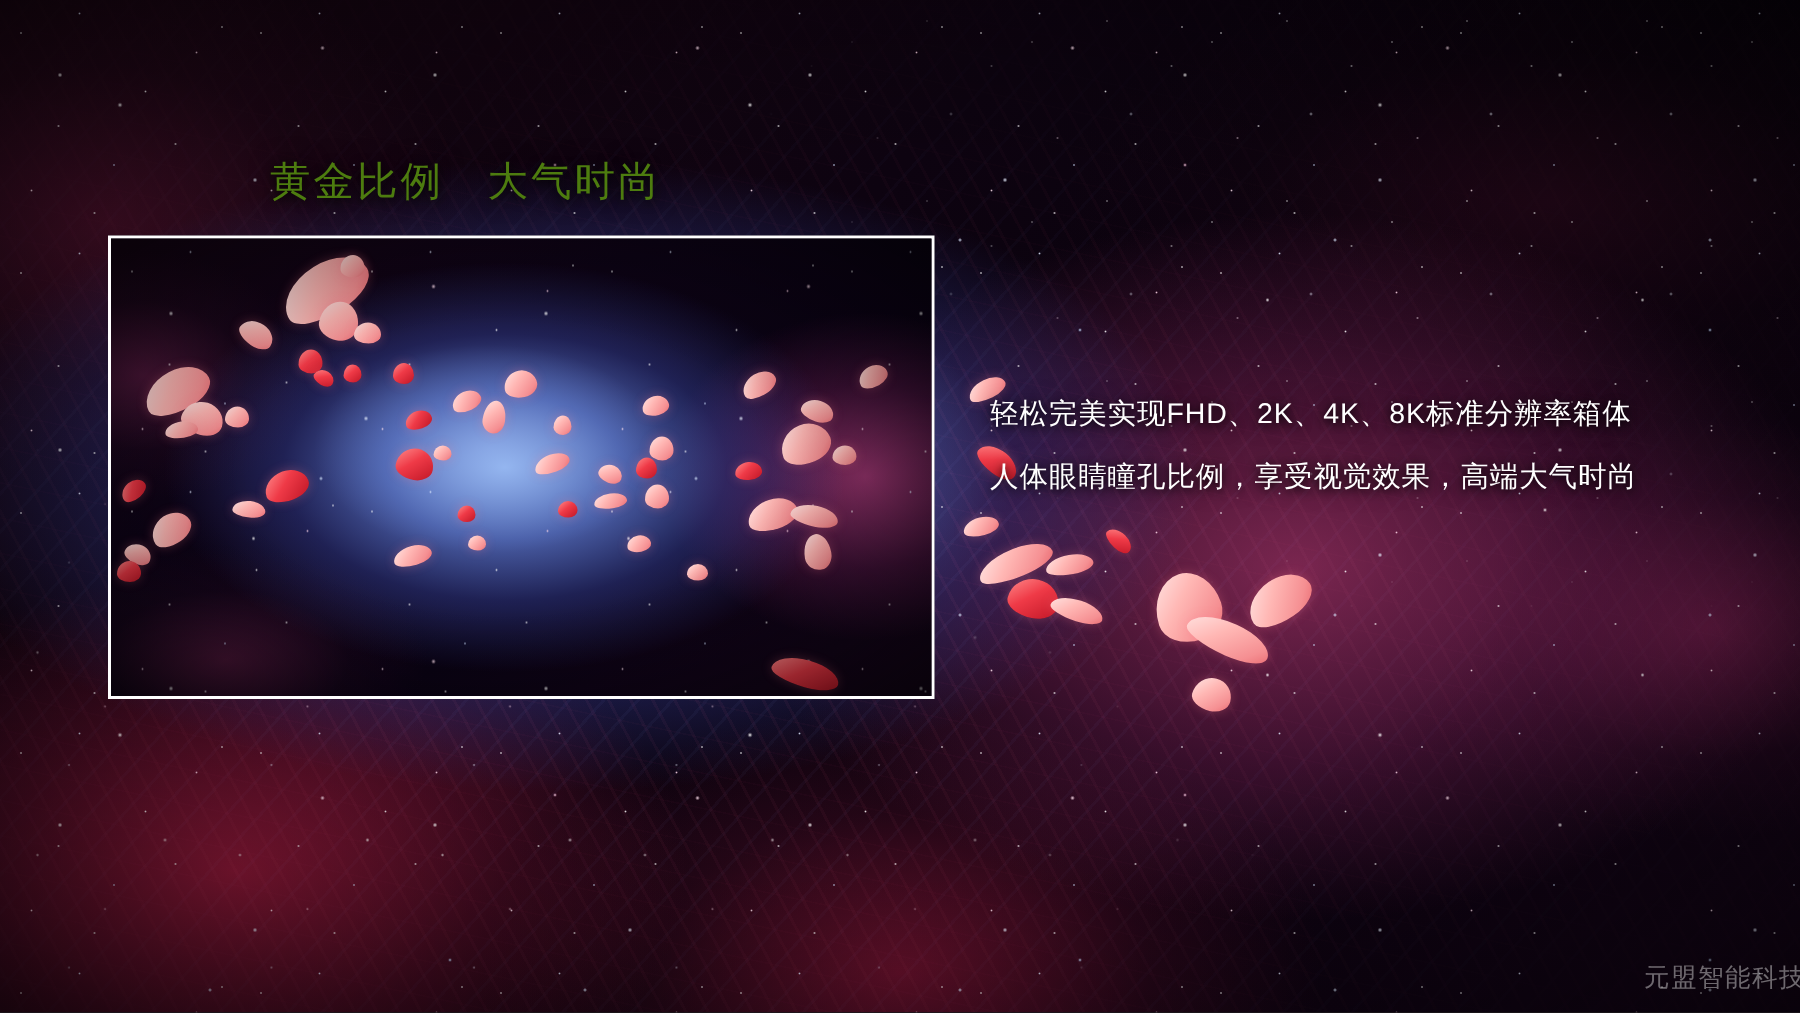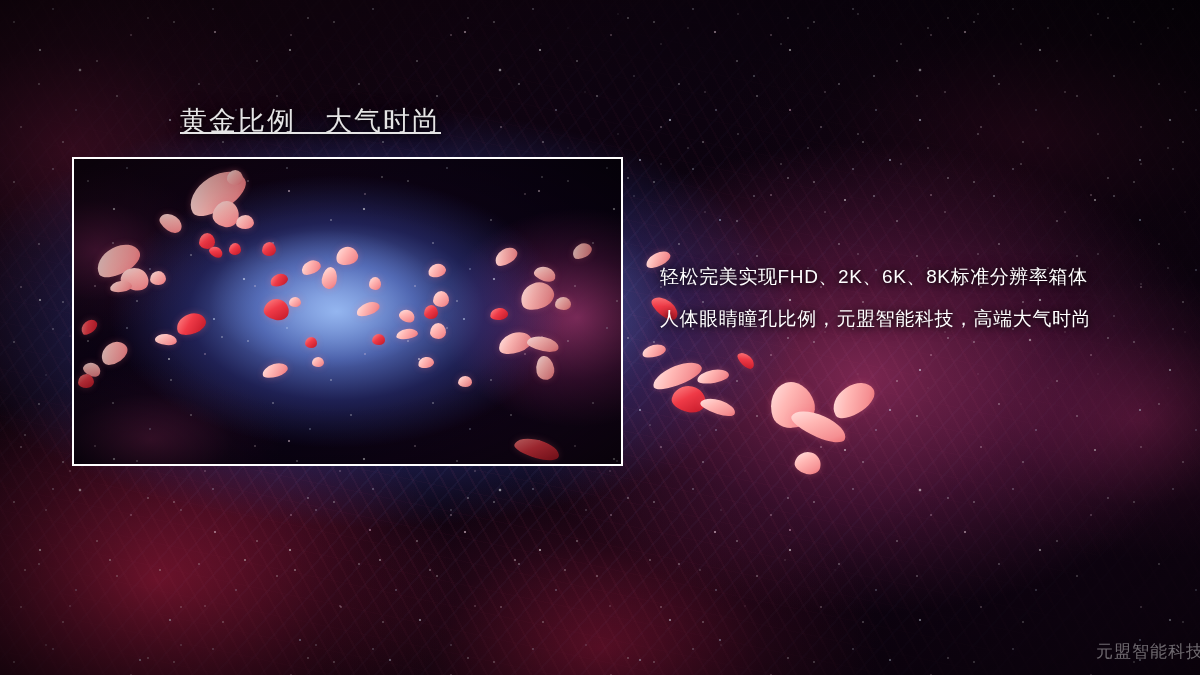--- a/index.html
+++ b/index.html
@@ -131,25 +131,24 @@
       linear-gradient(150deg,#150414 0%,#0d0316 34%,#0a0214 66%,#16051a 100%);
   }
   .frame-vig{
     position:absolute;inset:0;
     background:radial-gradient(ellipse 78% 78% at 48% 50%, rgba(0,0,0,0) 40%, rgba(0,0,0,.40) 78%, rgba(0,0,0,.70) 100%);
   }
 
   
   #title{
     position:absolute;left:180px;top:103px;
-    color:#e5e5e5;
+    color:#4d7c0f;
     font-size:27px;letter-spacing:2px;
     white-space:pre;
     text-shadow:0 1px 7px rgba(0,0,0,.85),0 0 16px rgba(0,0,0,.55);
-    text-decoration:underline;
   }
   #body-text{
     position:absolute;left:660px;top:256px;width:520px;
   }
   .body-line{
     color:#ffffff;
     font-size:19px;letter-spacing:.6px;
     line-height:42px;
     white-space:nowrap;
     text-shadow:0 1px 6px rgba(0,0,0,.9),0 0 14px rgba(0,0,0,.6);
@@ -246,19 +245,19 @@
           <div class="petal pale" style="left: 153px; top: 11px; width: 16px; height: 15px; transform: rotate(0deg);"></div>
           <div class="petal deep" style="left: 440px; top: 281px; width: 46px; height: 18px; transform: rotate(16deg);"></div>
         </div>
       <div class="frame-vig"></div>
     </div>
   </div>
 
   <div id="title">黄金比例　大气时尚</div>
 
   <div id="body-text">
-    <div class="body-line">轻松完美实现FHD、2K、6K、8K标准分辨率箱体</div>
-    <div class="body-line">人体眼睛瞳孔比例，元盟智能科技，高端大气时尚</div>
+    <div class="body-line">轻松完美实现FHD、2K、4K、8K标准分辨率箱体</div>
+    <div class="body-line">人体眼睛瞳孔比例，享受视觉效果，高端大气时尚</div>
   </div>
 
   <div id="watermark">元盟智能科技</div>
 
 </div>
 
 </body></html>

